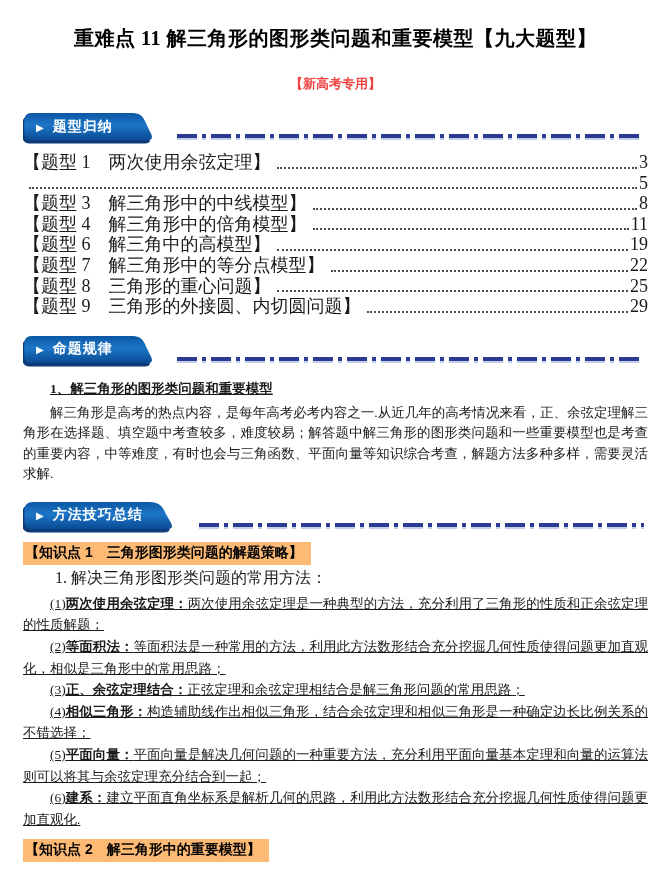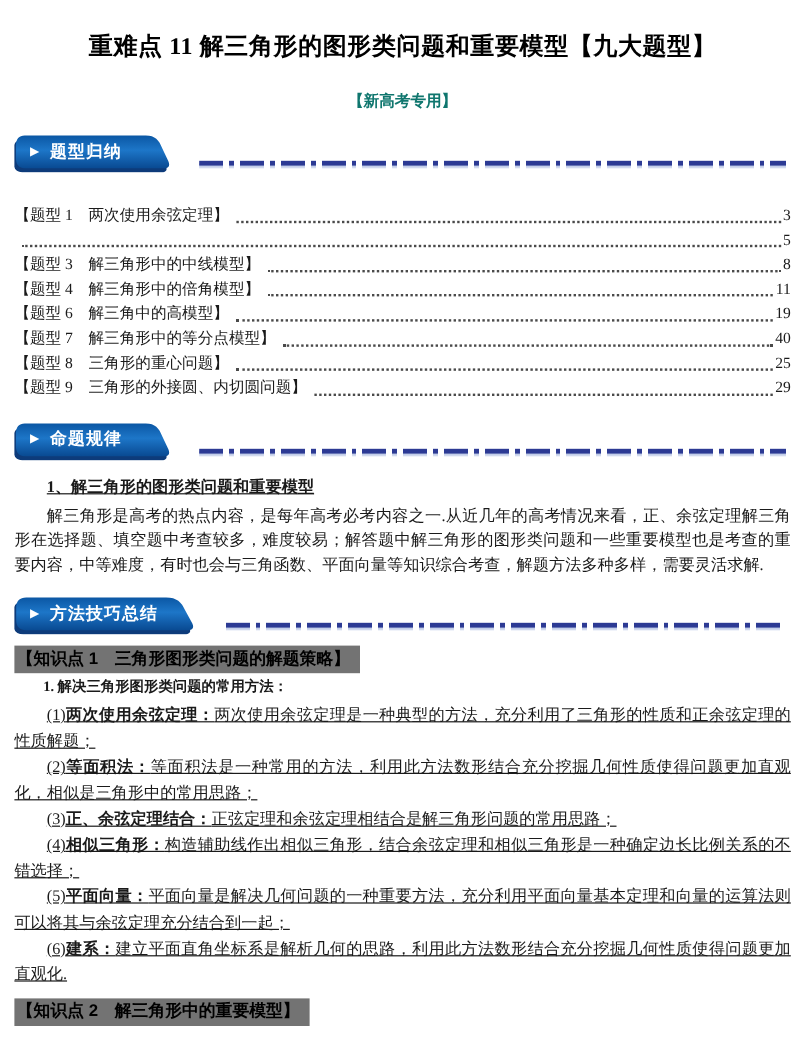--- a/index.html
+++ b/index.html
@@ -11,40 +11,40 @@
     width: 671px;
     height: 878px;
     overflow: hidden;
     font-family: "Liberation Serif", serif;
     color: #1a1a1a;
   }
   .page {
     box-sizing: border-box;
     width: 671px;
     height: 878px;
-    padding: 0 12px;
+    padding: 0 23px;
     border-radius: 30px;
   }
 
   
   .doc-title {
     margin: 0;
     padding-top: 25px;
     text-align: center;
     font-size: 20px;
     font-weight: bold;
     letter-spacing: 0.5px;
     color: #000;
   }
   .doc-subtitle {
     margin-top: 23px;
     text-align: center;
     font-size: 13px;
     font-weight: bold;
-    color: #0f766e;
+    color: #ef4444;
   }
 
   
   .banner-row {
     display: flex;
     align-items: flex-end;
   }
   .banner-row.first  { margin-top: 19px; }
   .banner-row.second { margin-top: 18px; }
   .banner-row.third  { margin-top: 16px; }
@@ -91,22 +91,22 @@
     background-image: repeating-linear-gradient(90deg,
       #2c3a94 0px, #2c3a94 20px,
       transparent 20px, transparent 25px,
       #2c3a94 25px, #2c3a94 29px,
       transparent 29px, transparent 34px);
     filter: drop-shadow(0 2px 0 rgba(145,165,215,0.55));
   }
 
   
   .toc {
-    margin-top: 25px;
-    font-size: 13px;
+    margin-top: 8px;
+    font-size: 18px;
   }
   .toc-row {
     display: flex;
     align-items: baseline;
     line-height: 20.6px;
     cursor: pointer;
   }
   .toc-label { white-space: nowrap; }
   .toc-leader {
     flex: 1;
@@ -129,32 +129,32 @@
     font-size: 13.5px;
     line-height: 20.5px;
     text-align: justify;
     text-indent: 2em;
   }
 
   
   .kp-heading {
     display: inline-block;
     margin-top: 9px;
-    background: #737373;
+    background: #fdba74;
     padding: 2px 8px 3px 2px;
     font-family: "Liberation Sans", sans-serif;
     font-size: 14px;
     font-weight: bold;
     color: #000;
   }
   .kp-sub {
     margin-top: 3px;
     padding-left: 2em;
-    font-size: 12px;
-    font-weight: bold;
+    font-size: 16px;
+    font-weight: normal;
   }
   .method-para {
     margin: 0;
     font-size: 13.5px;
     line-height: 21.6px;
     text-align: justify;
     text-indent: 2em;
     text-decoration: underline;
   }
   .methods-block { margin-top: 4px; }
@@ -213,21 +213,21 @@
       <span class="toc-page">11</span>
     </div>
     <div class="toc-row">
       <span class="toc-label">【题型 6　解三角中的高模型】</span>
       <span class="toc-leader"></span>
       <span class="toc-page">19</span>
     </div>
     <div class="toc-row">
       <span class="toc-label">【题型 7　解三角形中的等分点模型】</span>
       <span class="toc-leader"></span>
-      <span class="toc-page">40</span>
+      <span class="toc-page">22</span>
     </div>
     <div class="toc-row">
       <span class="toc-label">【题型 8　三角形的重心问题】</span>
       <span class="toc-leader"></span>
       <span class="toc-page">25</span>
     </div>
     <div class="toc-row">
       <span class="toc-label">【题型 9　三角形的外接圆、内切圆问题】</span>
       <span class="toc-leader"></span>
       <span class="toc-page">29</span>

